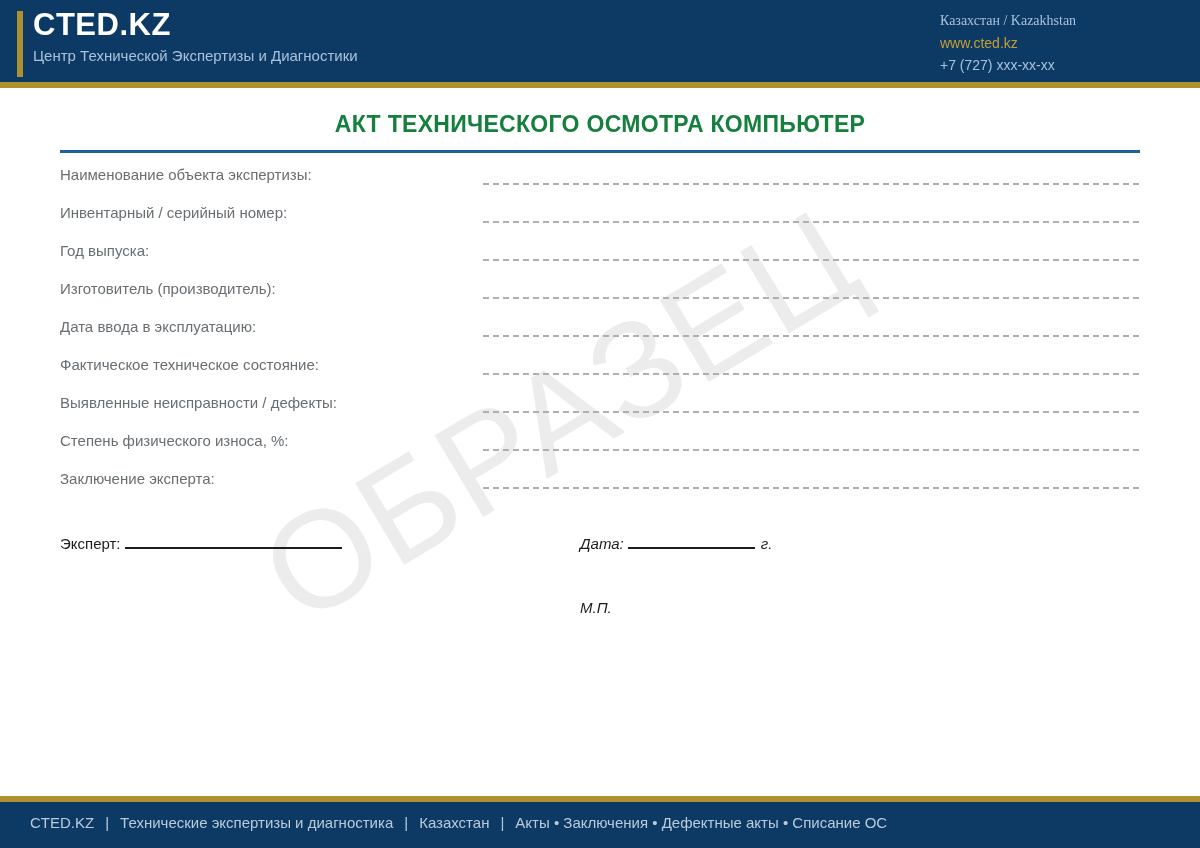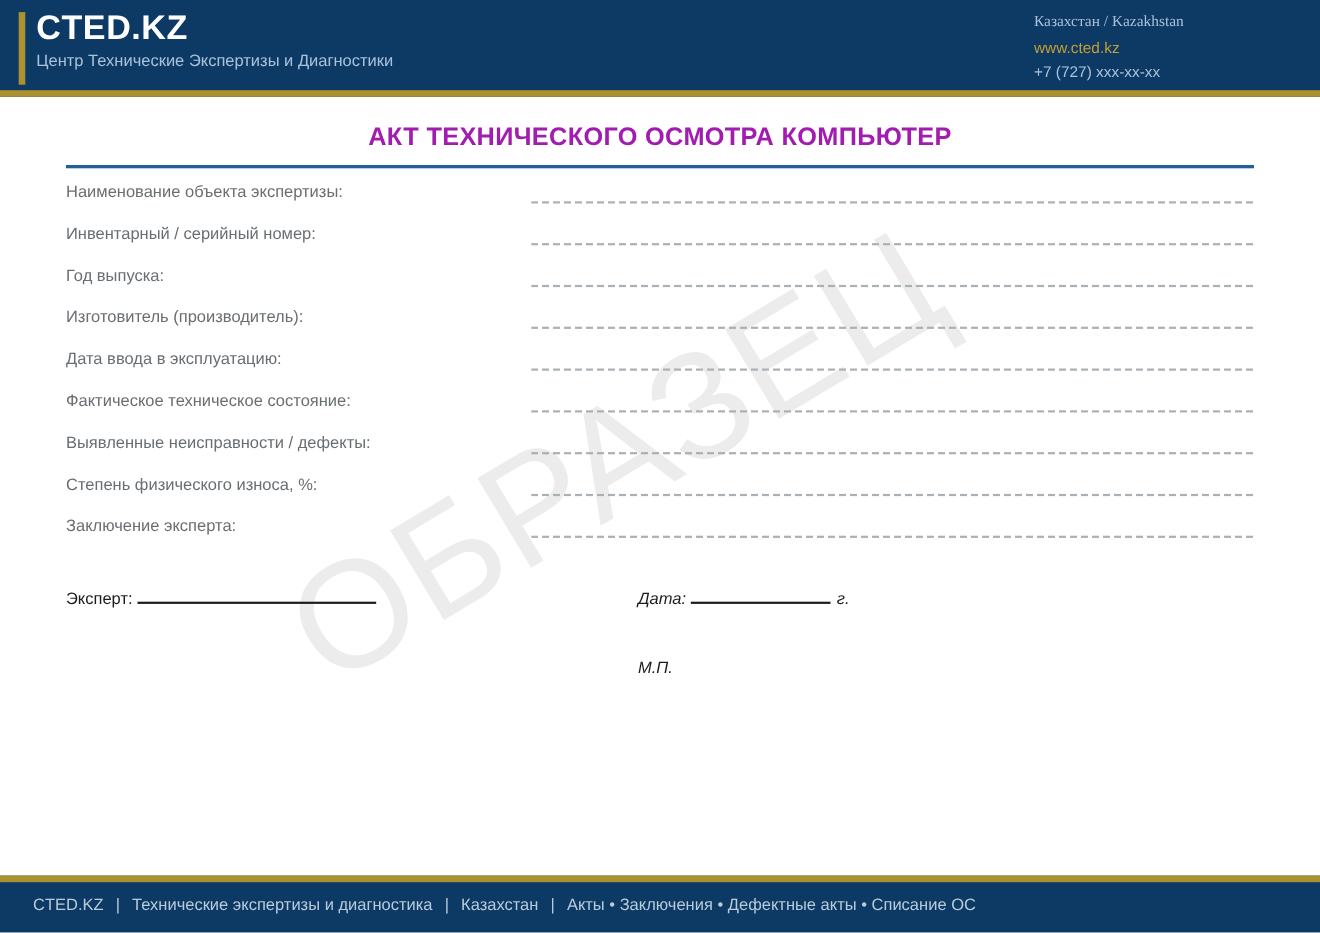--- a/index.html
+++ b/index.html
@@ -61,21 +61,21 @@
     z-index: 0;
     white-space: nowrap;
     user-select: none;
   }
 
   
   .doc { position: relative; z-index: 1; }
   .doc-title {
     margin-top: 24px;
     text-align: center;
-    color: #a21caf;
+    color: #15803d;
     font-size: 23px;
     font-weight: 700;
     letter-spacing: 0.3px;
     line-height: 24px;
   }
   .title-rule {
     margin: 14px 60px 0 60px;
     height: 3px;
     background: #1e5f9c;
   }
@@ -133,21 +133,21 @@
 </style>
 </head>
 <body>
 
 <div class="page">
 
   <div class="header">
     <div class="header-accent-bar"></div>
     <div class="brand-block">
       <div class="brand-logo">CTED.KZ</div>
-      <div class="brand-subtitle">Центр Технические Экспертизы и Диагностики</div>
+      <div class="brand-subtitle">Центр Технической Экспертизы и Диагностики</div>
     </div>
     <div class="contact-block">
       <div class="contact-region">Казахстан / Kazakhstan</div>
       <div class="contact-website">www.cted.kz</div>
       <div class="contact-phone">+7 (727) xxx-xx-xx</div>
     </div>
   </div>
 
   <div class="watermark">ОБРАЗЕЦ</div>
 

